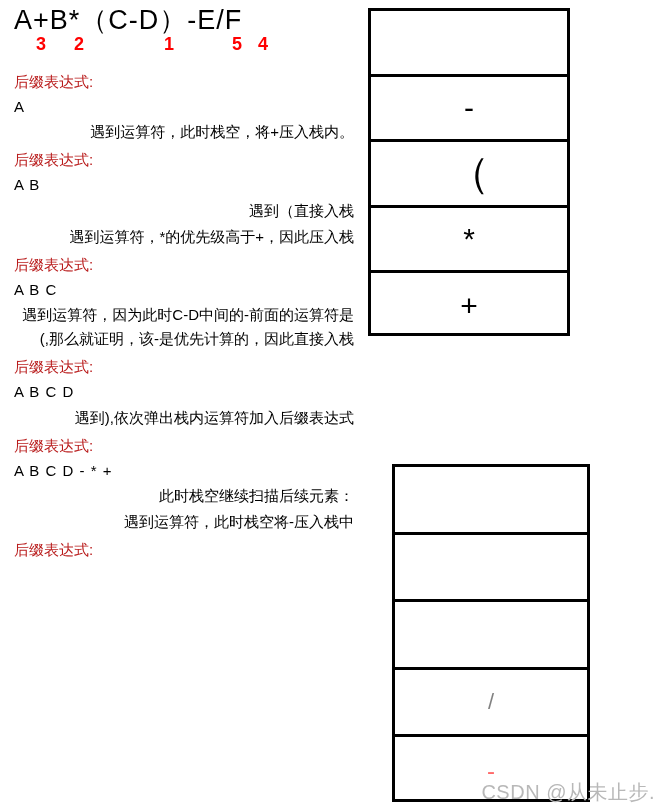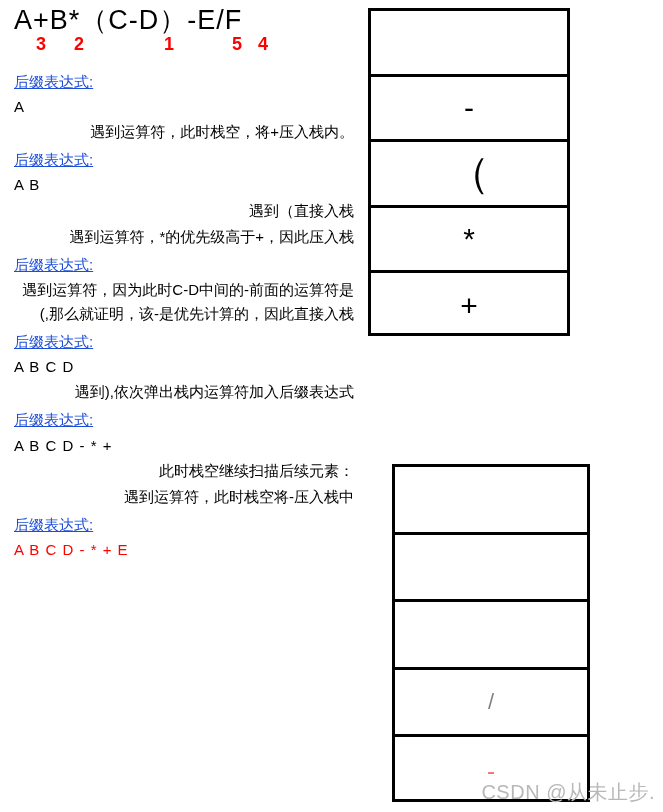--- a/index.html
+++ b/index.html
@@ -48,25 +48,24 @@
   .p1 { left: 22px; }
   .p2 { left: 60px; }
   .p3 { left: 150px; }
   .p4 { left: 218px; }
   .p5 { left: 244px; }
 
   .steps {
     margin-top: 14px;
   }
   .label {
-    color: #1d4ed8;
+    color: #b91c1c;
     font-size: 15px;
     line-height: 1.55;
     margin: 4px 0 2px 0;
-    text-decoration: underline;
   }
   .stackline {
     font-size: 15px;
     line-height: 1.55;
     letter-spacing: 1px;
     margin: 2px 0;
   }
   .note {
     font-size: 15px;
     line-height: 1.6;
@@ -156,30 +155,30 @@
 
     <div class="steps">
       <div class="label">后缀表达式:</div>
       <div class="stackline">A</div>
       <div class="note">遇到运算符，此时栈空，将+压入栈内。</div>
       <div class="label">后缀表达式:</div>
       <div class="stackline">A B</div>
       <div class="note">遇到（直接入栈</div>
       <div class="note">遇到运算符，*的优先级高于+，因此压入栈</div>
       <div class="label">后缀表达式:</div>
+      <div class="stackline">A B C</div>
       <div class="note">遇到运算符，因为此时C-D中间的-前面的运算符是(,那么就证明，该-是优先计算的，因此直接入栈</div>
       <div class="label">后缀表达式:</div>
       <div class="stackline">A B C D</div>
       <div class="note">遇到),依次弹出栈内运算符加入后缀表达式</div>
       <div class="label">后缀表达式:</div>
       <div class="stackline">A B C D - * +</div>
       <div class="note">此时栈空继续扫描后续元素：</div>
       <div class="note">遇到运算符，此时栈空将-压入栈中</div>
       <div class="label">后缀表达式:</div>
-      <div class="note-red">A B C D - * + E</div>
     </div>
   </div>
 
   <div class="stack stack-top">
     <div class="cell">
         <span class="glyph-empty"></span>
       </div>
     <div class="cell">
         <span class="glyph-minus">-</span>
       </div>

